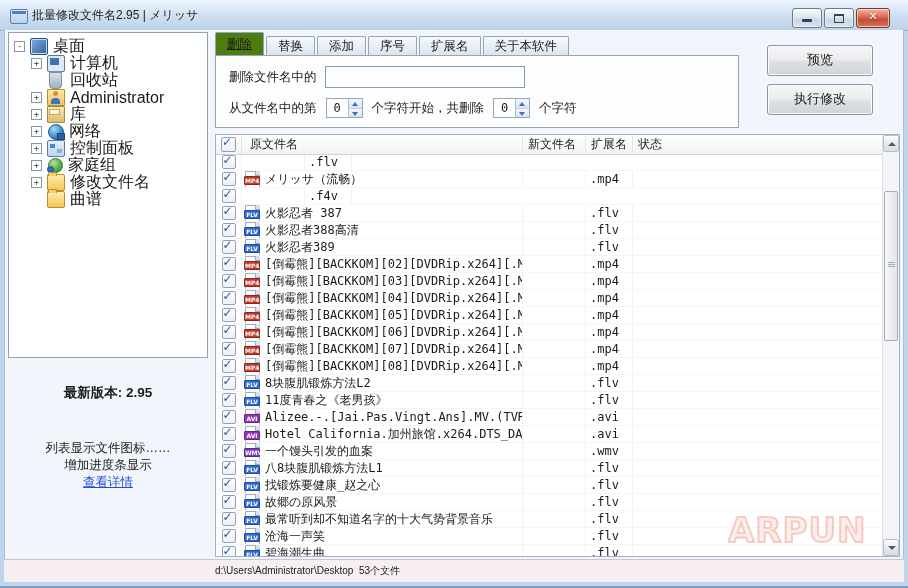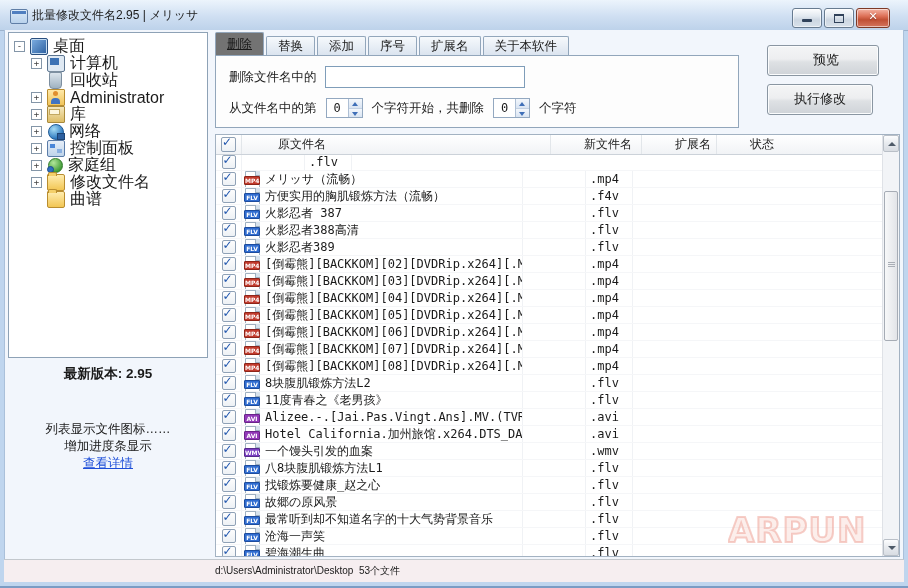--- a/index.html
+++ b/index.html
@@ -55,57 +55,57 @@
   .icon-network{border-radius:50%;width:14px;height:14px;margin-left:1px;background:radial-gradient(circle at 35% 30%,#a5dcf5,#2f7ac0 70%);border:1px solid #1f5a96;}
   .icon-network::after{content:"";position:absolute;right:-2px;bottom:-1px;width:6px;height:5px;background:#2c5f9f;border:1px solid #1d4474;}
   .icon-cpanel{background:linear-gradient(#e6eef8,#bfd4ea);border:1px solid #5a7ca8;border-radius:2px;}
   .icon-cpanel::before{content:"";position:absolute;left:2px;top:3px;width:5px;height:4px;background:#4a86d8;}
   .icon-cpanel::after{content:"";position:absolute;right:2px;bottom:3px;width:5px;height:4px;background:#8ab0e0;}
   .icon-homegroup{border-radius:50%;width:13px;height:13px;margin-left:1px;background:radial-gradient(circle at 35% 30%,#b2e69a,#3f9a35 75%);border:1px solid #2f7a28;}
   .icon-homegroup::after{content:"";position:absolute;left:-2px;bottom:-1px;width:5px;height:5px;border-radius:50%;background:#2f6fbf;border:1px solid #1d4d8c;}
   .icon-folder{background:linear-gradient(#ffedb0,#f2c654);border:1px solid #b98d2f;border-radius:1px 2px 2px 2px;}
   .icon-folder::before{content:"";position:absolute;left:0;top:-3px;width:7px;height:3px;background:#f4d06a;border:1px solid #b98d2f;border-bottom:none;border-radius:2px 2px 0 0;}
   
-  .infoblock{position:absolute;left:8px;top:365px;width:200px;text-align:center;}
+  .infoblock{position:absolute;left:8px;top:384px;width:200px;text-align:center;}
   .ver{font-weight:bold;font-size:13.5px;margin-bottom:38px;}
   .note{font-size:12.5px;line-height:17px;}
   .link{color:#1d4ed8;text-decoration:underline;font-size:12.5px;cursor:pointer;}
   
   .tabs{position:absolute;left:215px;top:33px;height:22px;display:flex;align-items:flex-end;}
   .tab{height:18px;line-height:18px;padding:0 11px;margin-right:2px;font-size:12.5px;
     border:1px solid #92a6bb;border-bottom:none;border-radius:2px 2px 0 0;
     background:linear-gradient(#f6f9fc,#dbe4ef);cursor:default;}
-  .tab.active{height:22px;line-height:22px;background:#737373;position:relative;z-index:3;text-decoration:underline;}
+  .tab.active{height:22px;line-height:22px;background:#4d7c0f;position:relative;z-index:3;text-decoration:underline;}
   .tabpage{position:absolute;left:215px;top:55px;width:524px;height:73px;background:#fdfdfd;
     border:1px solid #92a6bb;box-sizing:border-box;z-index:2;}
   .formrow1{position:absolute;left:13px;top:10px;display:flex;align-items:center;}
   .formrow2{position:absolute;left:13px;top:42px;display:flex;align-items:center;}
   .flabel{font-size:12.5px;white-space:pre;}
   .textinput{width:192px;height:20px;margin-left:8px;border:1px solid #7f9db9;background:#fff;
     font-size:12px;padding:0 3px;box-sizing:content-box;outline:none;}
   .spinner{display:flex;margin:0 9px;border:1px solid #93a8c0;background:#fff;height:20px;width:37px;box-sizing:border-box;}
   .spinval{flex:1;text-align:center;line-height:18px;font-size:12px;font-family:"DejaVu Sans Mono",monospace;}
   .spinbtns{width:13px;display:flex;flex-direction:column;border-left:1px solid #aebfd4;}
   .spinbtn{flex:1;position:relative;background:linear-gradient(#f3f7fc,#d9e4f2);border-bottom:1px solid #c2d0e2;}
   .spinbtn:last-child{border-bottom:none;}
   .spinbtn.up::after{content:"";position:absolute;left:3px;top:3px;border-left:3px solid transparent;border-right:3px solid transparent;border-bottom:4px solid #3f6fb8;}
   .spinbtn.down::after{content:"";position:absolute;left:3px;top:3px;border-left:3px solid transparent;border-right:3px solid transparent;border-top:4px solid #3f6fb8;}
   
   .pushbtn{position:absolute;left:767px;width:104px;height:29px;border:1px solid #8a96a2;border-radius:3px;
     background:linear-gradient(#f4f5f6,#edeef0 45%,#dee1e4 55%,#cfd3d8);
     box-shadow:inset 0 0 0 1px #fbfcfd;font-size:13px;text-align:center;line-height:27px;cursor:default;
     font-family:"Liberation Sans","DejaVu Sans",sans-serif;}
-  .pushbtn.preview{top:45px;padding-left:6px;}
+  .pushbtn.preview{top:45px;}
   .pushbtn.execute{top:84px;}
   
   .ftable{position:absolute;left:215px;top:134px;width:685px;height:423px;background:#fff;
     border:1px solid #a3b2c2;box-sizing:border-box;overflow:hidden;}
   .thead{position:absolute;left:0;top:0;right:17px;height:19px;display:flex;
     background:linear-gradient(#ffffff,#f1f3f6);border-bottom:1px solid #ccd2d9;
-    font-size:12px;color:#222;align-items:center;z-index:2;gap:28px;}
+    font-size:12px;color:#222;align-items:center;z-index:2;}
   .hc{height:100%;display:flex;align-items:center;border-right:1px solid #e2e6ea;box-sizing:border-box;}
   .hc.c0{width:26px;justify-content:center;}
   .hc.c1{width:281px;padding-left:8px;}
   .hc.c2{width:63px;padding-left:5px;}
   .hc.c3{width:47px;padding-left:5px;}
   .hc.c4{flex:1;padding-left:5px;border-right:none;}
   .tbody{position:absolute;left:0;top:19px;right:17px;bottom:0;overflow:hidden;}
   .frow{height:17px;display:flex;align-items:center;border-bottom:1px solid #f5f6f8;box-sizing:border-box;
     font-family:"DejaVu Sans Mono","Liberation Mono",monospace;font-size:12px;}
   .cell{height:100%;display:flex;align-items:center;box-sizing:border-box;border-right:1px solid #f0f2f5;}
@@ -318,26 +318,20 @@
         </span>
         <span class="cell c2"></span>
         <span class="cell c3">.mp4</span>
         <span class="cell c4"></span>
       </div>
 
       <div class="frow">
         <span class="cell c0">
           <span class="cb checked"></span>
         </span>
-        <span class="cell c1">
-          <span class="ficon flv">
-            <i>FLV</i>
-          </span>
-          <span class="fname">方便实用的胸肌锻炼方法（流畅）</span>
-        </span>
         <span class="cell c2"></span>
         <span class="cell c3">.f4v</span>
         <span class="cell c4"></span>
       </div>
 
       <div class="frow">
         <span class="cell c0">
           <span class="cb checked"></span>
         </span>
         <span class="cell c1">

